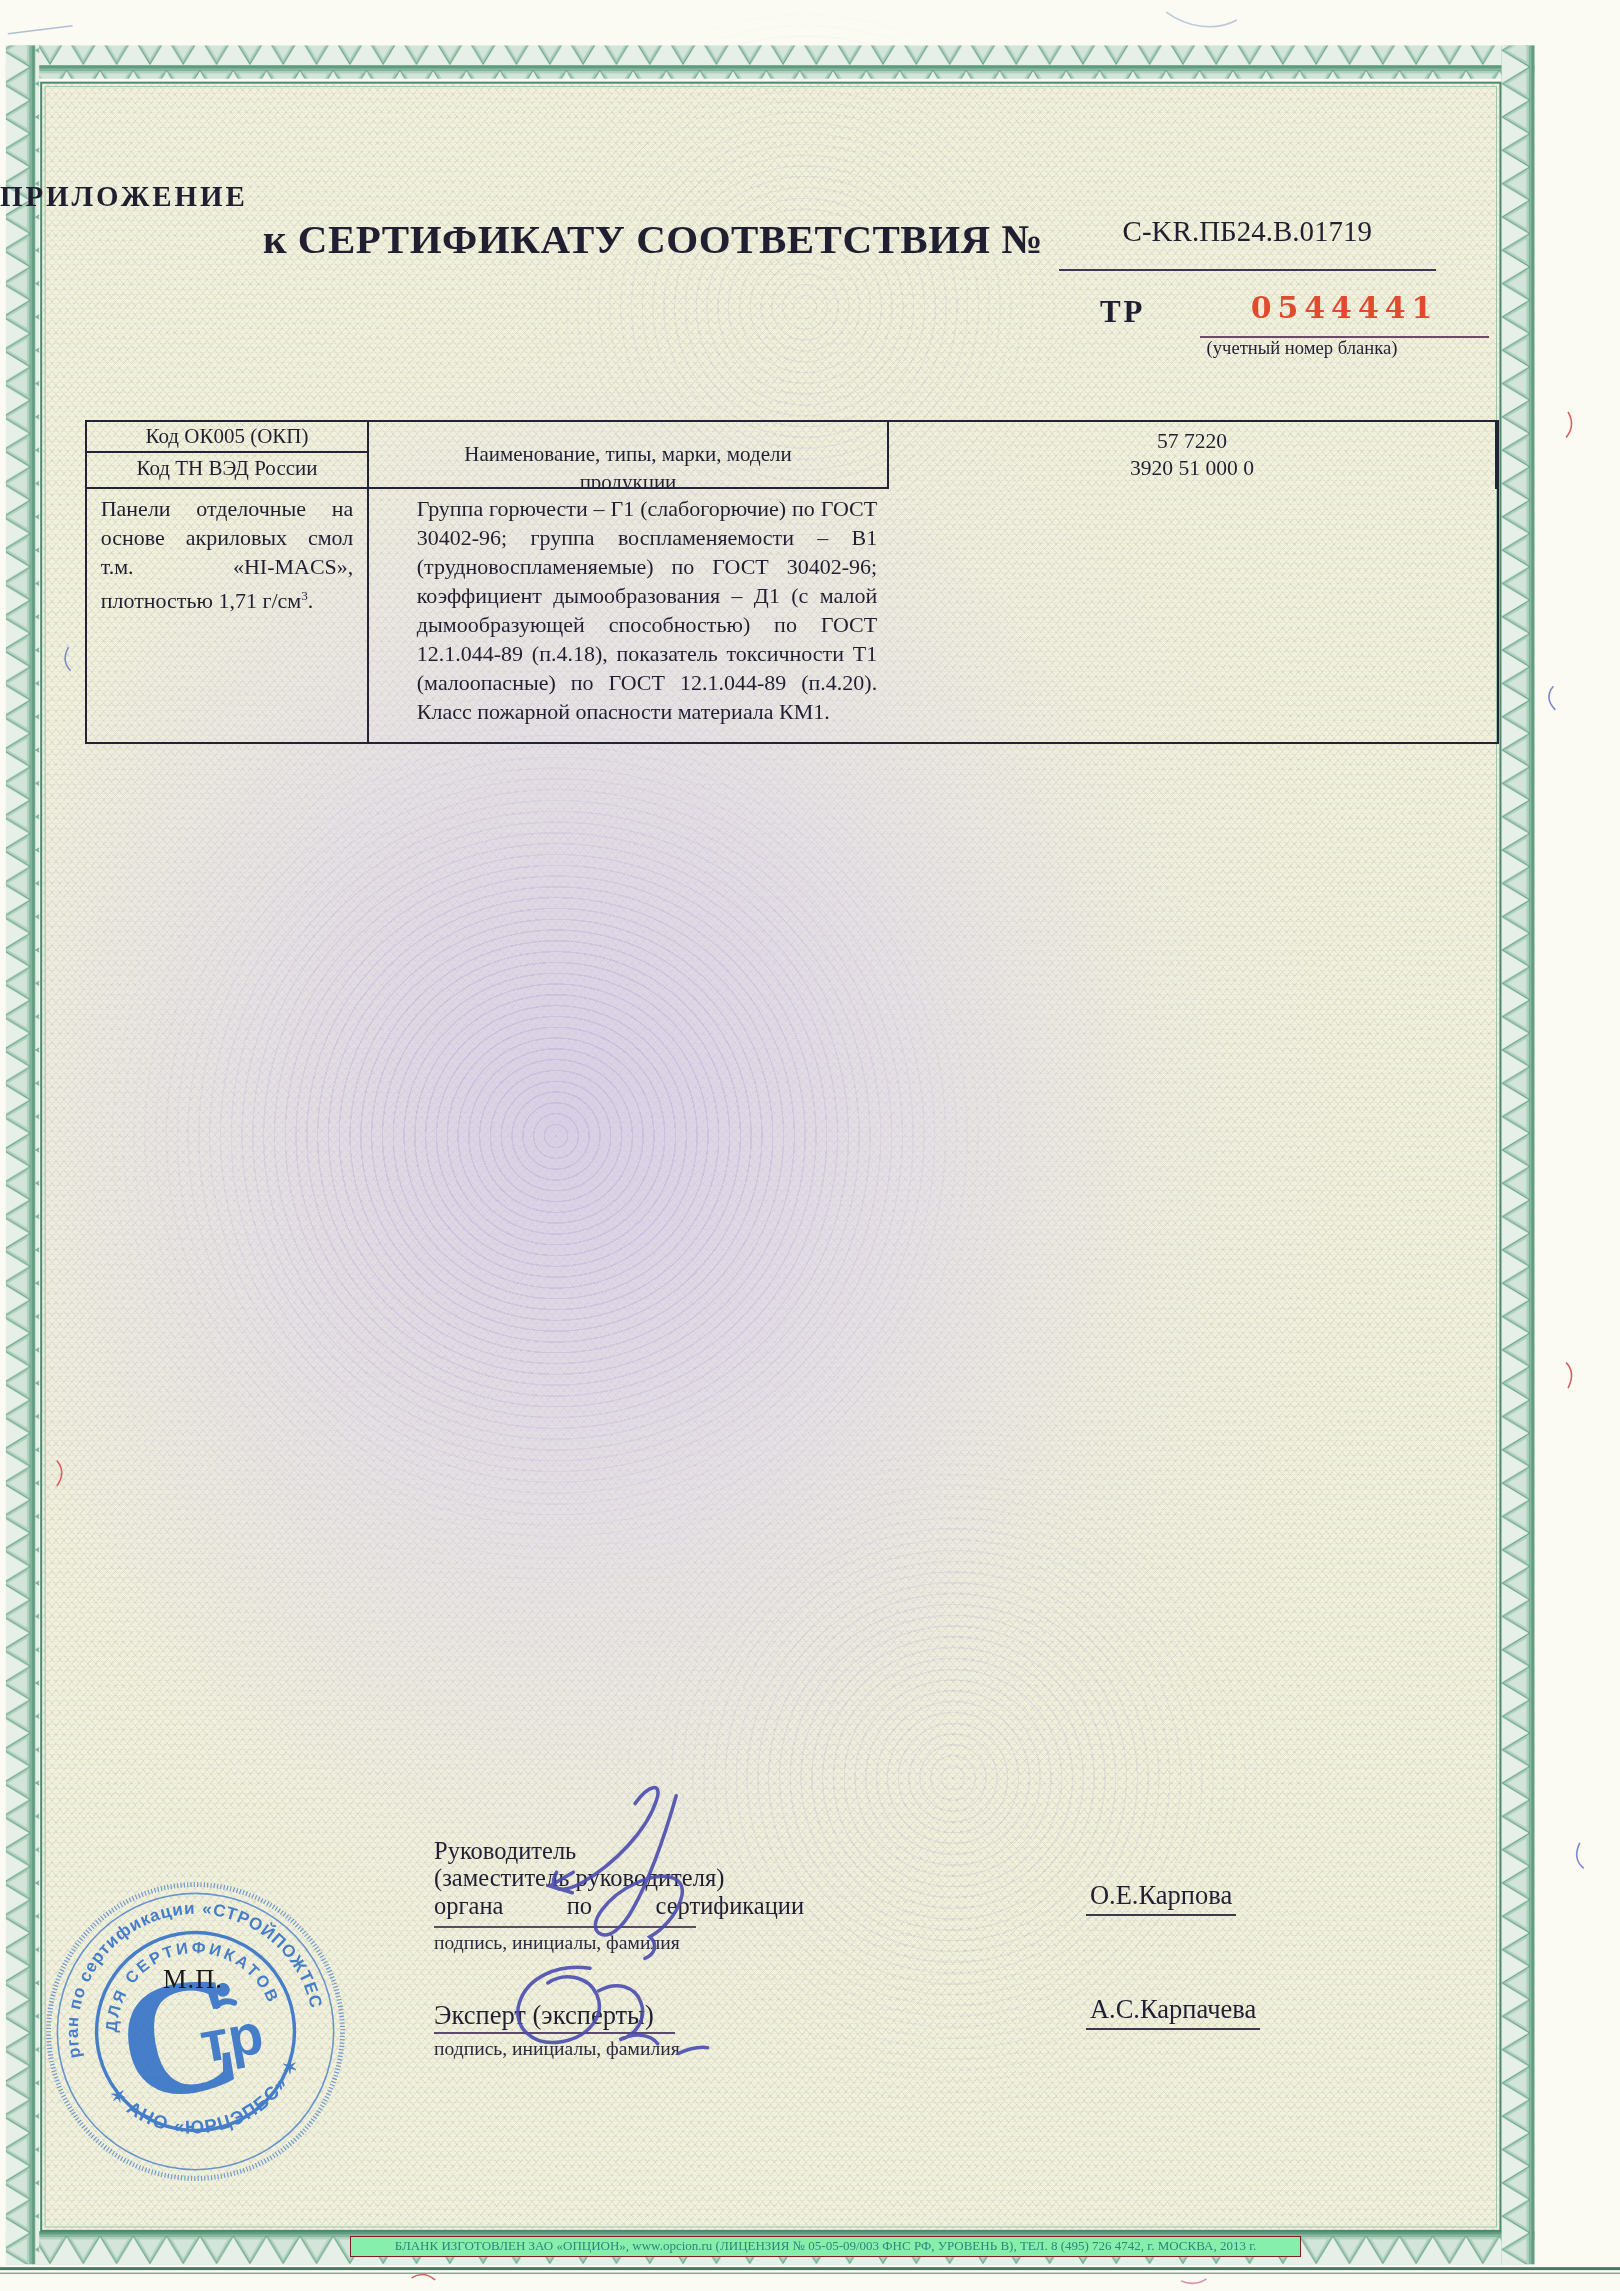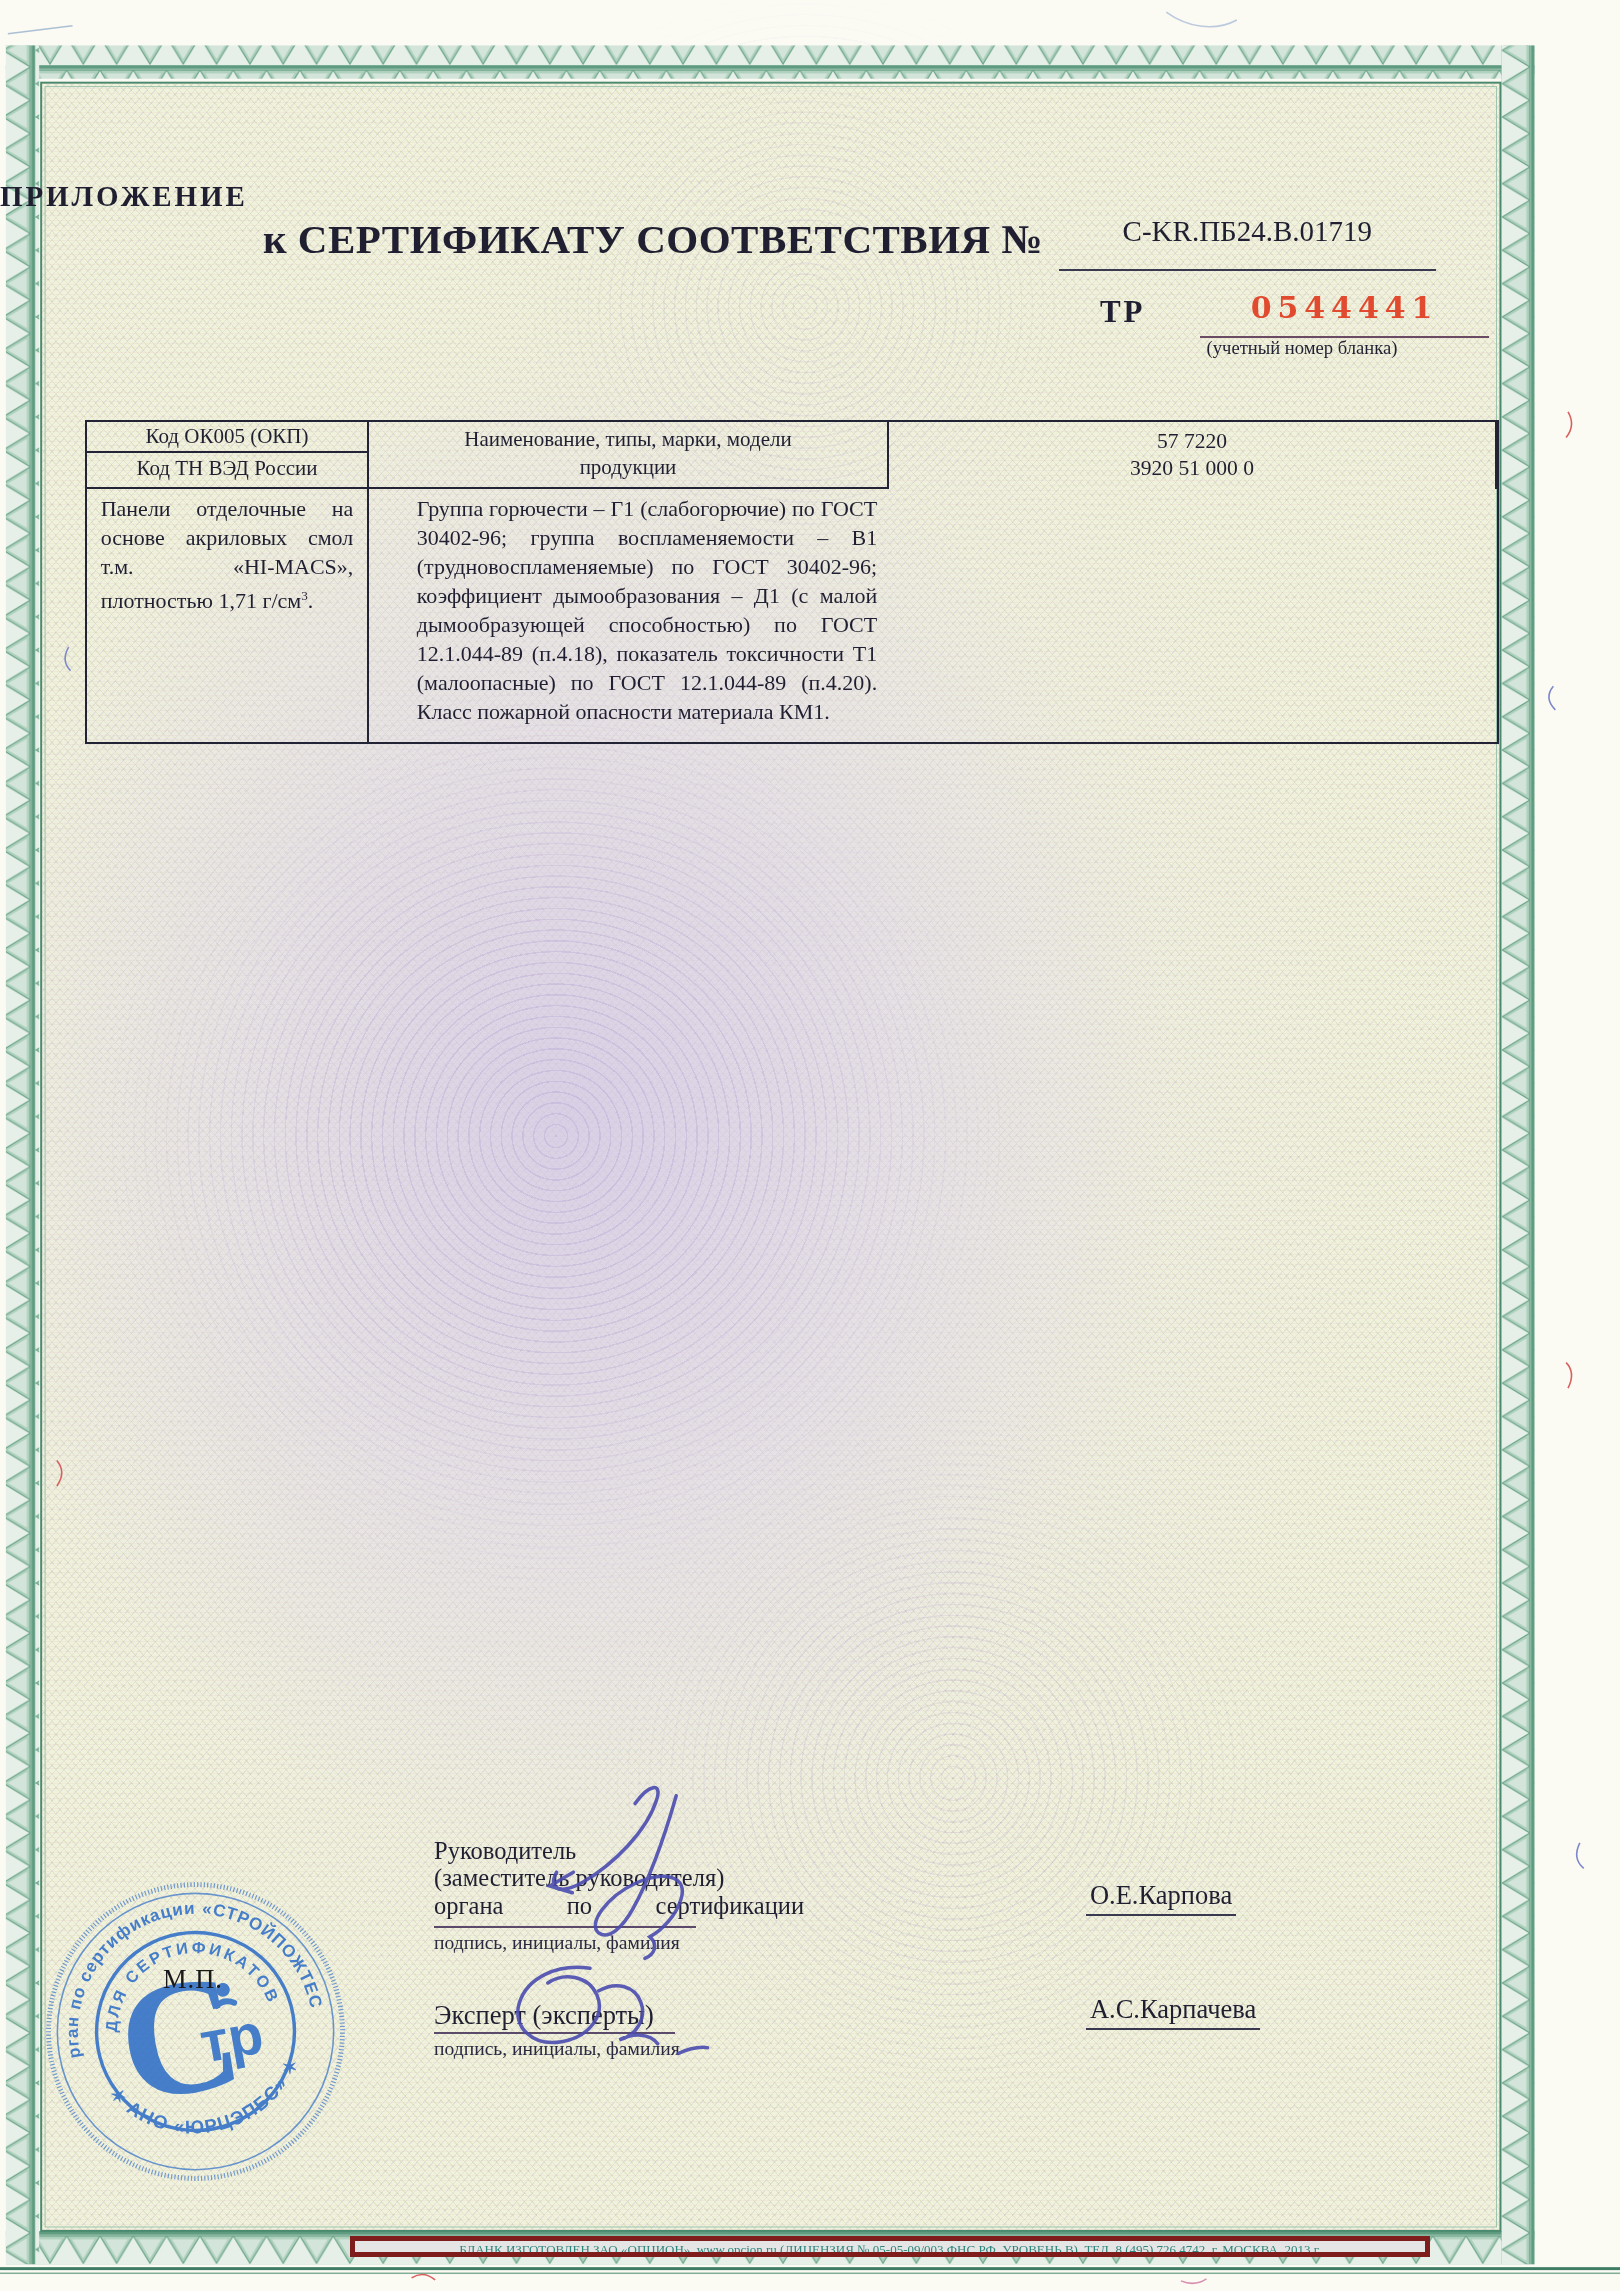--- a/index.html
+++ b/index.html
@@ -45,42 +45,42 @@
   .ctable{
     position:absolute;left:85px;top:420px;width:1414px;z-index:3;
     display:grid;grid-template-columns:282px 520px 1fr;grid-template-rows:67px 253px;
     border:2.5px solid #232336;box-sizing:border-box;
   }
   .ctable .cell{border-right:2px solid #232336;box-sizing:border-box;overflow:hidden;}
   .ctable .cell.last{border-right:none;}
   .ctable .hrow{border-bottom:2px solid #232336;font-size:21px;text-align:center;}
   .c1h .sub1{height:31px;line-height:29px;border-bottom:2px solid #232336;box-sizing:border-box;}
   .c1h .sub2{height:33px;line-height:31px;}
-  .hdr2{padding-top:3px;line-height:28px;}
+  .hdr2{padding-top:18px;line-height:28px;}
   .td1{text-align:center;font-size:21.6px;line-height:27.4px;padding-top:5.9px;}
   .td2{font-size:22px;line-height:29px;padding:4.9px 13.7px 0 13.7px;text-align:justify;}
   .td3{font-size:22px;line-height:29px;padding:4.9px 11.8px 0 11.8px;text-align:justify;margin-left:36px;}
   sup.den{font-size:60%;}
   
   .role-block{left:434px;top:1837px;font-size:24.5px;line-height:27.4px;width:370px;}
   .role-block .just{text-align:justify;text-align-last:justify;}
   .sign-rule{height:0;border-top:2px solid #5c4a6a;}
   .rule1{left:434px;top:1926px;width:262px;}
   .cap{font-size:19.6px;color:#2a2940;}
   .cap1{left:434px;top:1932px;}
   .head-name{left:1086px;top:1880px;font-size:26.5px;border-bottom:2px solid #3a3950;padding:0 3.9px 2.9px 3.9px;}
   .expert-role{left:434px;top:2000px;font-size:26.5px;}
   .rule2{left:434px;top:2032px;width:241px;}
   .cap2{left:434px;top:2038px;}
   .expert-name{left:1086px;top:1994px;font-size:26.5px;border-bottom:2px solid #3a3950;padding:0 3.9px 2.9px 3.9px;}
   .mp{left:163px;top:1964px;font-size:26.5px;letter-spacing:1px;color:#19191c;z-index:5;}
   
   .imprint{
-    left:350px;top:2236px;width:1080px;height:20.6px;z-index:4;
-    background:#e5e5e5;border:5px solid #7f1d1d;box-sizing:border-box;
+    left:350px;top:2236px;width:951px;height:20.6px;z-index:4;
+    background:#86efac;border:1px solid #7f1d1d;box-sizing:border-box;
     font-size:13px;line-height:17.6px;text-align:center;color:#2e857b;
     white-space:nowrap;overflow:hidden;
   }
 </style>
 </head>
 <body>
 
 <div class="page">
 
   <div class="guilloche">

